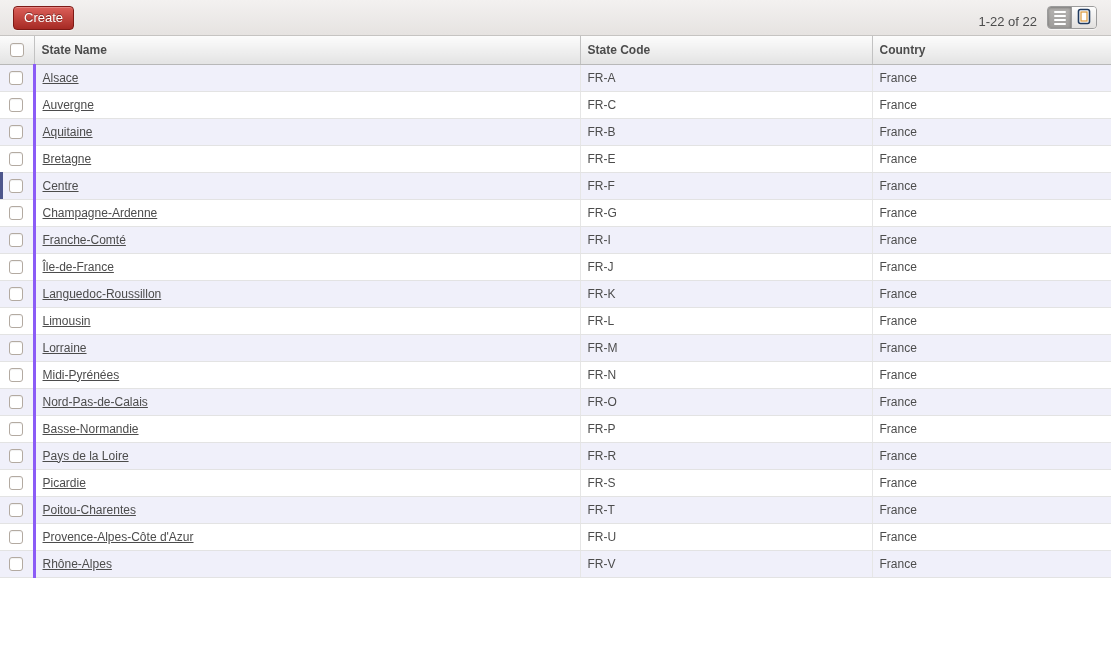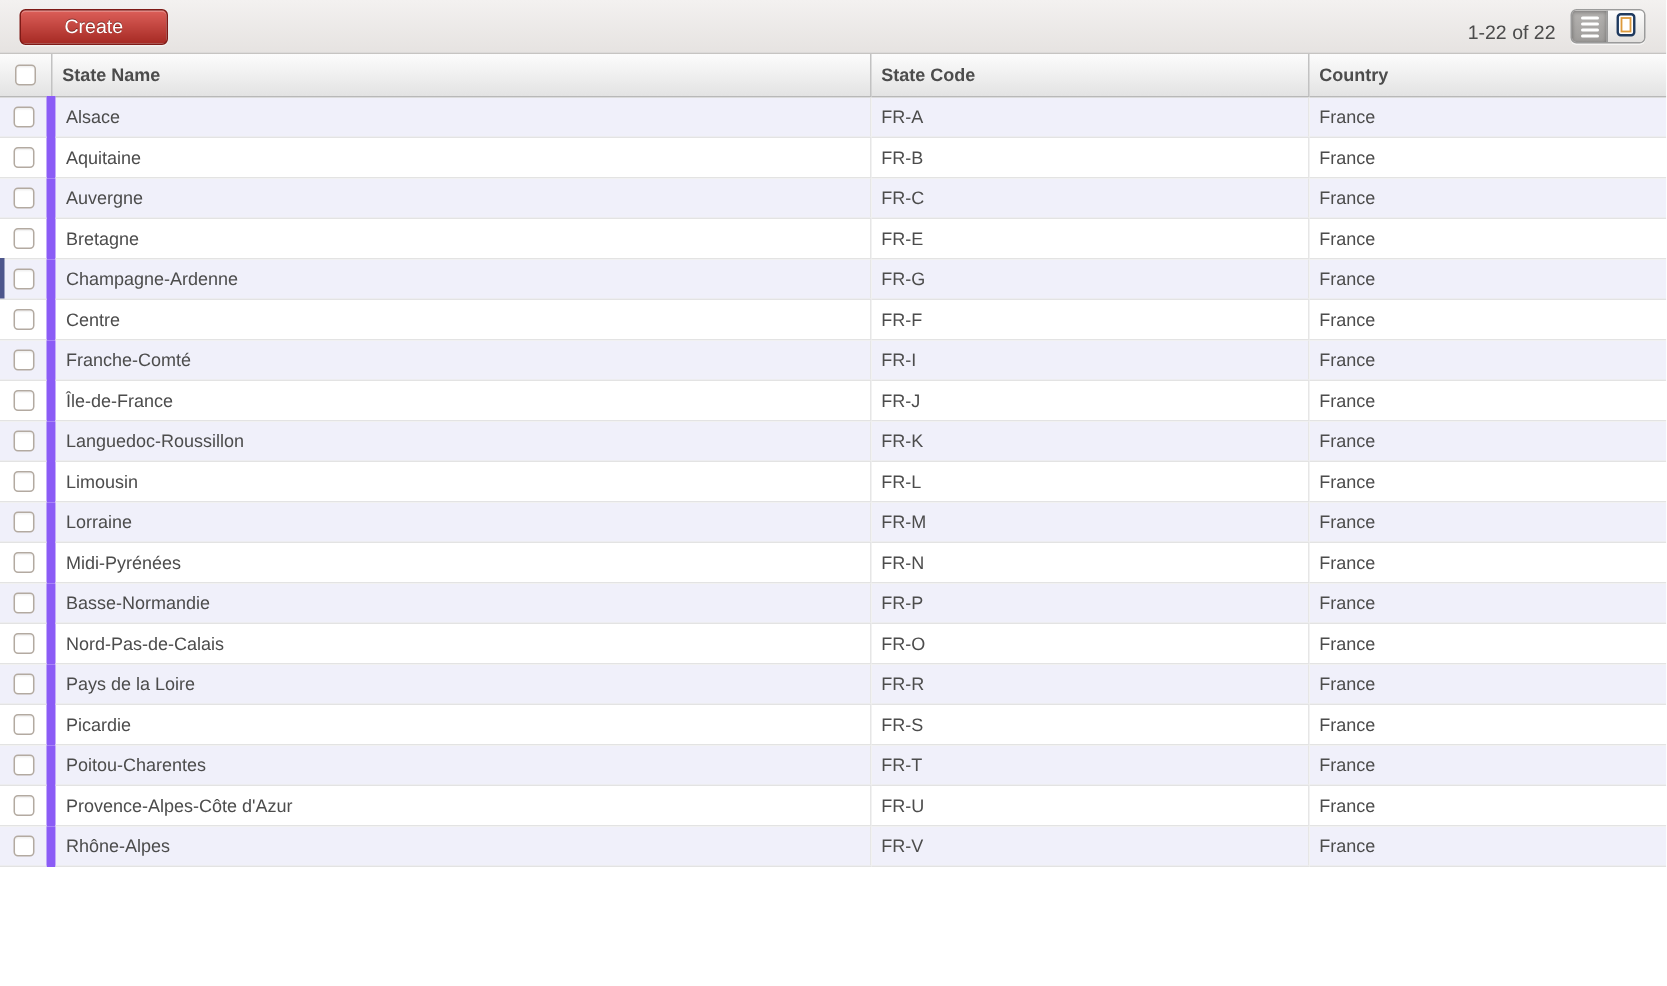--- a/index.html
+++ b/index.html
@@ -8,21 +8,21 @@
 
   
   .topbar {
     height:36px; width:100%;
     background:linear-gradient(#f3f1f0, #e6e3e1);
     border-bottom:1px solid #c6c4c2;
     display:flex; align-items:center; justify-content:space-between;
     padding:0 14px 0 13px;
   }
   .create-btn {
-    padding:3px 29px 4px; font-size:13px; font-family:"Liberation Sans",sans-serif;
+    padding:3px 10px 4px; font-size:13px; font-family:"Liberation Sans",sans-serif;
     color:#fff; text-shadow:0 -1px 0 rgba(0,0,0,0.4);
     background:linear-gradient(#dc5f59, #a62a24);
     border:1px solid #7e1a16; border-radius:4px;
     box-shadow:0 1px 0 rgba(255,255,255,0.45), inset 0 1px 0 rgba(255,255,255,0.25);
     cursor:pointer;
   }
   .topbar-right { display:flex; align-items:flex-end; gap:10px; }
   .pager { font-size:13px; color:#4c4c4c; }
   .switcher {
     display:inline-flex; height:23px; border:1px solid #9b9b9b; border-radius:4px;
@@ -52,21 +52,21 @@
     padding:0 0 0 7px; cursor:pointer;
   }
   thead th + th { border-left:1px solid #c2c2c2; }
   tbody tr { height:27px; cursor:pointer; }
   tbody tr:nth-child(odd) td { background:#f0f0fa; }
   tbody td {
     font-size:12px; color:#4c4c4c; padding:0 0 0 7px;
     border-bottom:1px solid #e3e3e3; white-space:nowrap; overflow:hidden;
   }
   tbody td + td { border-left:1px solid #e6e6e6; }
-  tbody td.cb + td { border-left:6px solid #8b5cf6; }
+  tbody td.cb + td { border-left:3px solid #8b5cf6;text-decoration:underline; }
   th.cb, td.cb { text-align:center; padding:0; }
   thead th.cb { border-left:none; }
   thead th.cb + th { border-left:1px solid #c2c2c2; }
   input[type="checkbox"] {
     -webkit-appearance:none; appearance:none;
     width:14px; height:14px; border:1px solid #b3aaa1; border-radius:3px;
     background:#fff; vertical-align:middle; cursor:pointer; margin:0;
     box-shadow:inset 0 1px 1px rgba(0,0,0,0.06);
   }
   .active-marker { position:absolute; left:0; width:3px; height:27px; background:#4d568c; z-index:3; }
@@ -120,50 +120,50 @@
     </thead>
     <tbody>
         <tr>
           <td class="cb"><input type="checkbox" style=""></td>
           <td>Alsace</td>
           <td>FR-A</td>
           <td>France</td>
         </tr>
         <tr>
           <td class="cb"><input type="checkbox" style=""></td>
+          <td>Auvergne</td>
+          <td>FR-C</td>
+          <td>France</td>
+        </tr>
+        <tr>
+          <td class="cb"><input type="checkbox" style=""></td>
           <td>Aquitaine</td>
           <td>FR-B</td>
           <td>France</td>
         </tr>
         <tr>
           <td class="cb"><input type="checkbox" style=""></td>
-          <td>Auvergne</td>
-          <td>FR-C</td>
-          <td>France</td>
-        </tr>
-        <tr>
-          <td class="cb"><input type="checkbox" style=""></td>
           <td>Bretagne</td>
           <td>FR-E</td>
           <td>France</td>
         </tr>
         <tr>
           <td class="cb"><input type="checkbox" style=""></td>
+          <td>Centre</td>
+          <td>FR-F</td>
+          <td>France</td>
+        </tr>
+        <tr>
+          <td class="cb"><input type="checkbox" style=""></td>
           <td>Champagne-Ardenne</td>
           <td>FR-G</td>
           <td>France</td>
         </tr>
         <tr>
           <td class="cb"><input type="checkbox" style=""></td>
-          <td>Centre</td>
-          <td>FR-F</td>
-          <td>France</td>
-        </tr>
-        <tr>
-          <td class="cb"><input type="checkbox" style=""></td>
           <td>Franche-Comté</td>
           <td>FR-I</td>
           <td>France</td>
         </tr>
         <tr>
           <td class="cb"><input type="checkbox" style=""></td>
           <td>Île-de-France</td>
           <td>FR-J</td>
           <td>France</td>
         </tr>
@@ -186,32 +186,32 @@
           <td>France</td>
         </tr>
         <tr>
           <td class="cb"><input type="checkbox" style=""></td>
           <td>Midi-Pyrénées</td>
           <td>FR-N</td>
           <td>France</td>
         </tr>
         <tr>
           <td class="cb"><input type="checkbox" style=""></td>
+          <td>Nord-Pas-de-Calais</td>
+          <td>FR-O</td>
+          <td>France</td>
+        </tr>
+        <tr>
+          <td class="cb"><input type="checkbox" style=""></td>
           <td>Basse-Normandie</td>
           <td>FR-P</td>
           <td>France</td>
         </tr>
         <tr>
           <td class="cb"><input type="checkbox" style=""></td>
-          <td>Nord-Pas-de-Calais</td>
-          <td>FR-O</td>
-          <td>France</td>
-        </tr>
-        <tr>
-          <td class="cb"><input type="checkbox" style=""></td>
           <td>Pays de la Loire</td>
           <td>FR-R</td>
           <td>France</td>
         </tr>
         <tr>
           <td class="cb"><input type="checkbox" style=""></td>
           <td>Picardie</td>
           <td>FR-S</td>
           <td>France</td>
         </tr>

